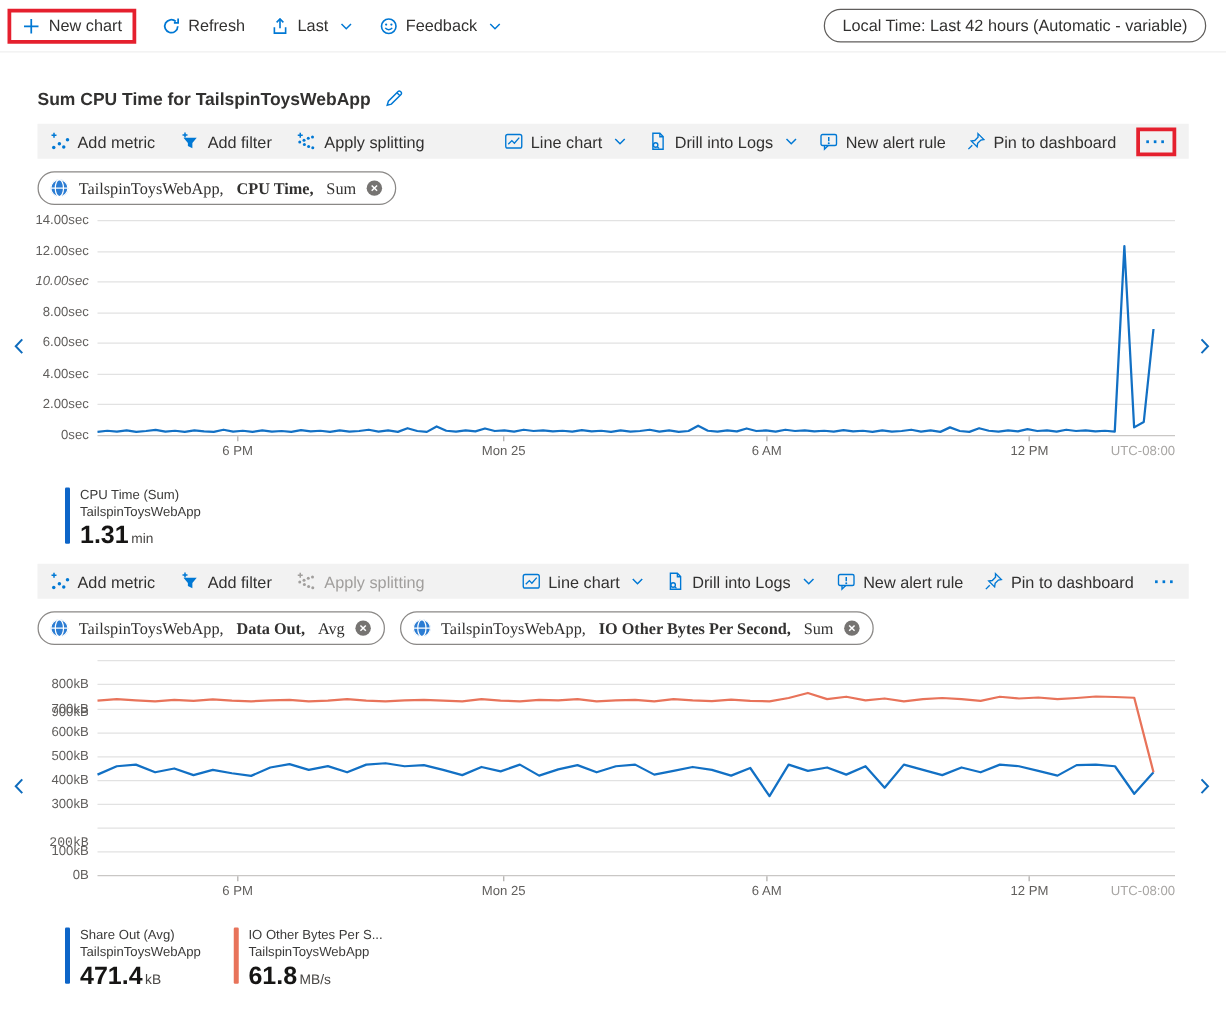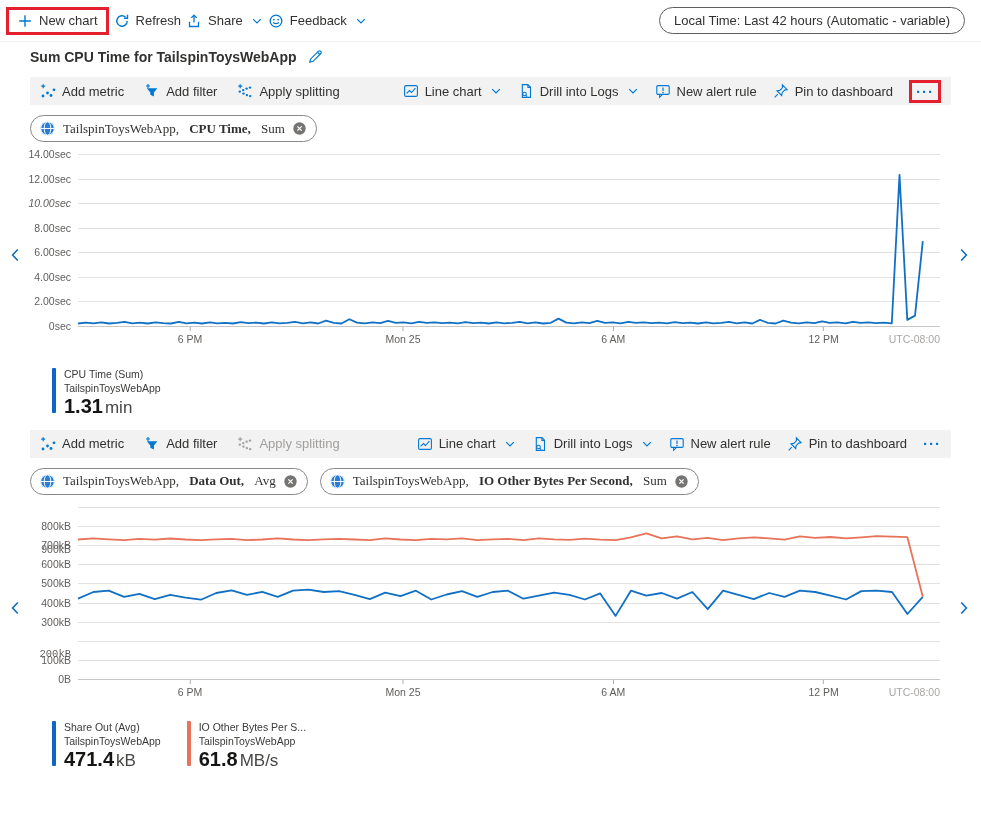--- a/index.html
+++ b/index.html
@@ -4,30 +4,30 @@
 <style>
   * { margin:0; padding:0; box-sizing:border-box; }
   html,body { width:981px; height:826px; overflow:hidden; background:#fff;
     font-family:"Liberation Sans", sans-serif; color:#323130; }
   button { font-family:inherit; background:none; border:none; cursor:pointer; color:#323130;
     display:inline-flex; align-items:center; gap:6px; font-size:13px; padding:0; }
   .icon { display:inline-flex; color:#0078d4; }
   .chev { display:inline-flex; color:#0078d4; margin-left:2px; }
 
   
-  .topbar { display:flex; align-items:center; gap:5px; padding:6px 16px 6px 6px; height:42px;
+  .topbar { display:flex; align-items:center; gap:20px; padding:6px 16px 6px 6px; height:42px;
     border-bottom:1px solid #f0f0f0; }
   .red-box { border:3px solid #e5202e; display:inline-flex; align-items:center; padding:3px 8px; }
   .red-box-sm { border:3px solid #e5202e; display:inline-flex; align-items:center; padding:0 4px; }
   .spacer { flex:1; }
   .time-pill { border:1px solid #605e5c; border-radius:14px; padding:5px 14px; font-size:13px;
     background:#fff; color:#323130; }
 
   
-  .chart-title-row { display:flex; align-items:center; gap:10px; margin:6px 0 0 30px; }
+  .chart-title-row { display:flex; align-items:center; gap:10px; margin:28px 0 0 30px; }
   .chart-title { font-size:14px; font-weight:700; color:#323130; }
   .sec2 .chart-title-row { margin-top:30px; }
 
   .chart-toolbar { margin:12px 30px 0 30px; background:#f2f2f2; display:flex;
     justify-content:space-between; align-items:center; padding:5px 10px; height:28px; }
   .tb-group { display:flex; align-items:center; gap:20px; }
   .tb-group.right { gap:16px; }
   .tool-btn.disabled { color:#a19f9d; cursor:default; }
   .tool-btn.disabled .icon { color:#a19f9d; }
   .more-btn { color:#0078d4; font-size:15px; font-weight:700; letter-spacing:1px; }
@@ -55,21 +55,21 @@
   .tz { position:absolute; right:0; top:7px; font-size:10.5px; color:#a8a6a4; }
   .nav-chev { position:absolute; top:92px; background:none; border:none; cursor:pointer; color:#0f6cbd; }
   .nav-chev.left { left:8px; } .nav-chev.right { right:10px; }
 
   
   .legend { margin:2px 0 0 52px; display:flex; gap:26px; }
   .legend-item { display:flex; gap:8px; cursor:pointer; }
   .legend-bar { width:4px; height:45px; border-radius:1px; }
   .legend-metric, .legend-resource { font-size:10.5px; color:#3b3a39; line-height:1.3; }
   .legend-value { font-size:20px; font-weight:700; color:#161514; line-height:1.1; }
-  .legend-unit { font-size:17px; font-weight:400; color:#484644; margin-left:2px; }
+  .legend-unit { font-size:11px; font-weight:400; color:#484644; margin-left:2px; }
 </style>
 </head>
 <body>
 
 <div class="topbar">
   <span class="red-box">
     <button>
       <span class="icon">
         <svg width="16" height="16" viewBox="0 0 16 16">
             <path d="M8 2.2v11.6M2.2 8h11.6" stroke="currentColor" stroke-width="1.4" fill="none"></path>
@@ -90,21 +90,21 @@
   </button>
 
   <button>
     <span class="icon">
       <svg width="16" height="16" viewBox="0 0 16 16" fill="none">
           <path d="M3.5 8.7v4.8h9V8.7" stroke="currentColor" stroke-width="1.3"></path>
           <path d="M8 2.3v7.2" stroke="currentColor" stroke-width="1.3"></path>
           <path d="M5.3 4.9L8 2.2l2.7 2.7" stroke="currentColor" stroke-width="1.3"></path>
         </svg>
     </span>
-    <span>Share</span>
+    <span>Last</span>
     <span class="chev">
       <svg width="12" height="12" viewBox="0 0 12 12" fill="none">
           <path d="M2.2 4.2L6 8l3.8-3.8" stroke="currentColor" stroke-width="1.2"></path>
         </svg>
     </span>
   </button>
 
   <button>
     <span class="icon">
       <svg width="16" height="16" viewBox="0 0 16 16" fill="none">

